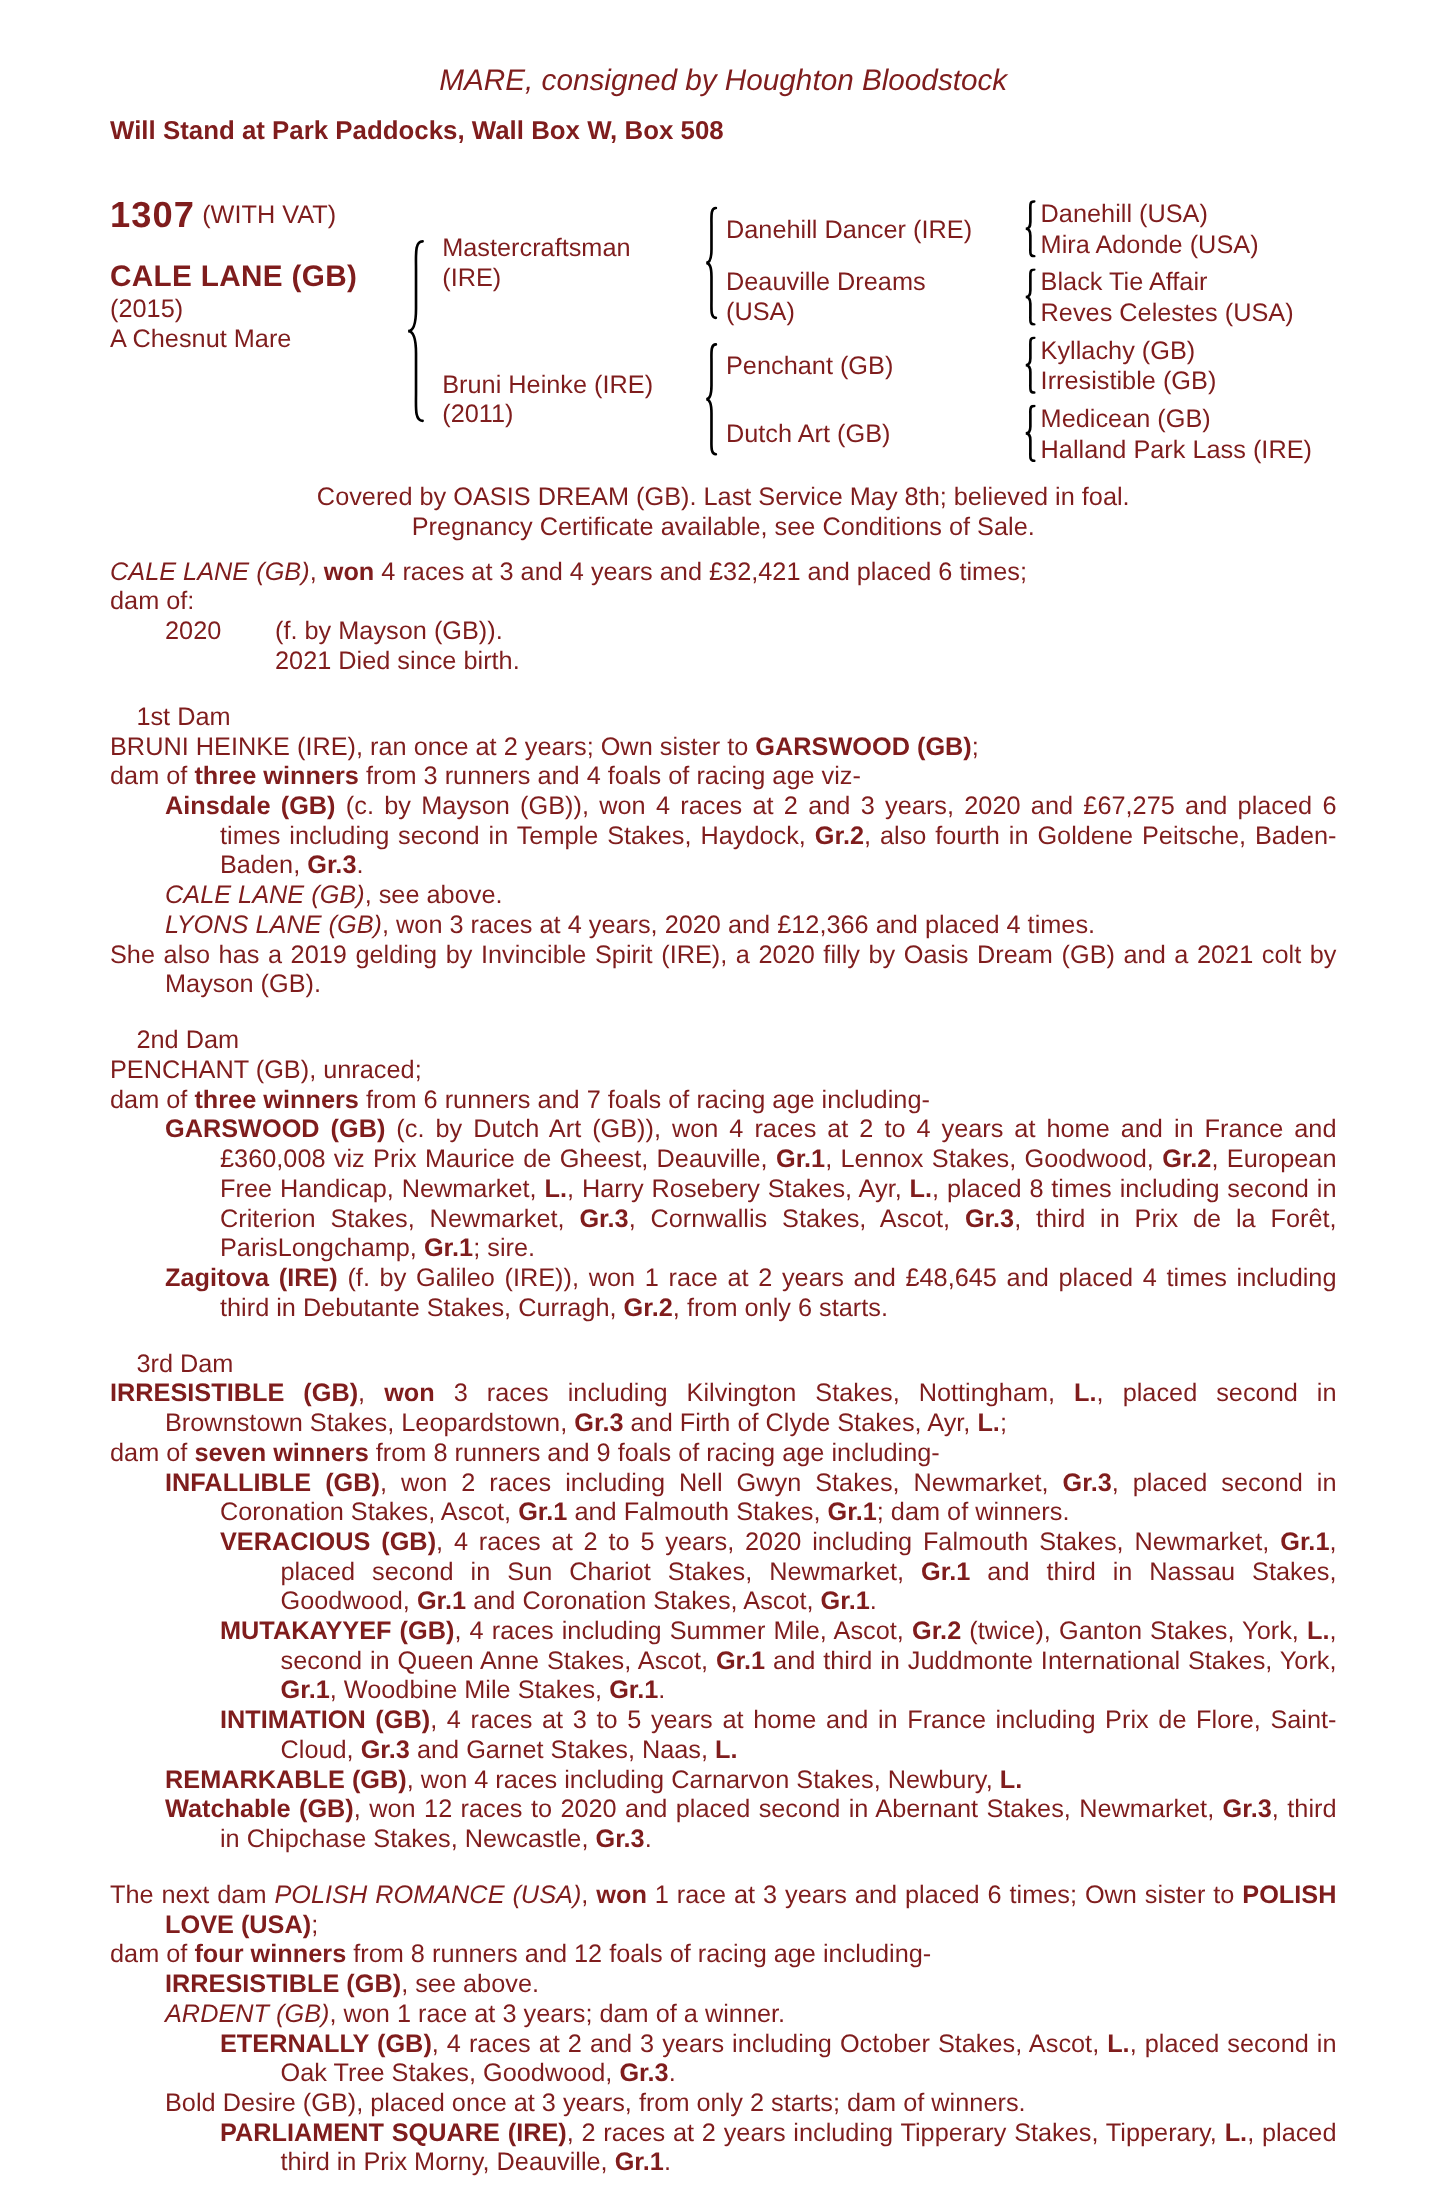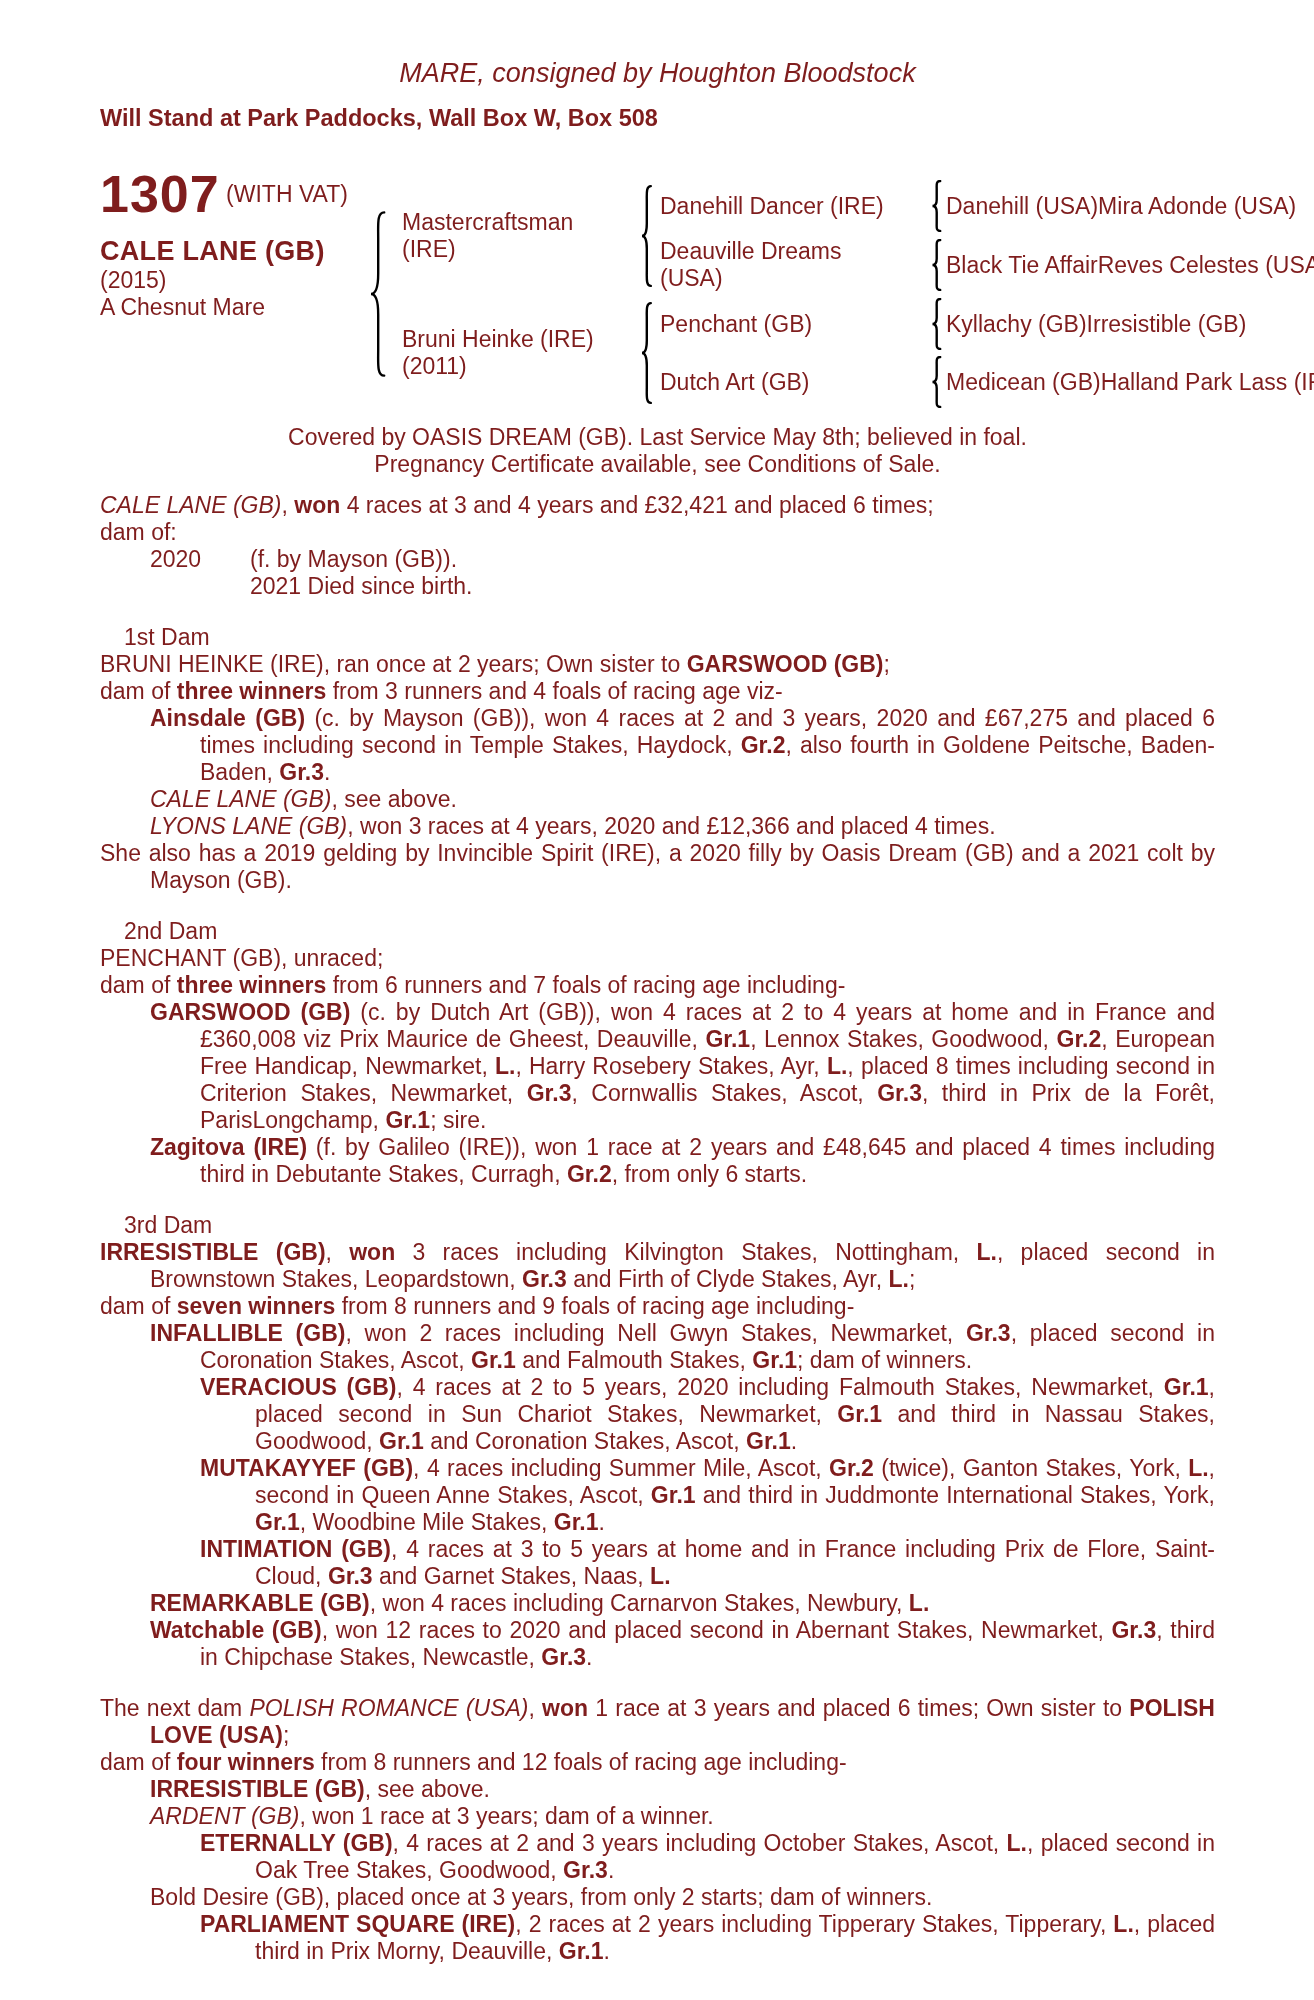--- a/index.html
+++ b/index.html
@@ -14,37 +14,37 @@
   }
   .b{font-weight:bold;}
   .it{font-style:italic;}
   .title{text-align:center;font-style:italic;font-size:27px;line-height:30px;}
   .stand{font-weight:bold;margin-top:17px;font-size:23.5px;}
 
   
   .lot-row{display:flex;margin-top:48px;}
   .lot-col{width:265px;flex:none;}
   .lot-head{white-space:nowrap;}
-  .lot-num{font-size:52px;font-weight:bold;letter-spacing:1px;vertical-align:middle;}
+  .lot-num{font-size:33px;font-weight:bold;letter-spacing:1px;vertical-align:middle;}
   .lot-vat{font-size:23px;vertical-align:middle;}
   .lot-name{font-weight:bold;font-size:27px;margin-top:30px;letter-spacing:.3px;white-space:nowrap;}
   .lot-year{margin-top:2px;}
   .ped{display:flex;flex:1;align-items:center;}
   .brace{flex:none;display:block;}
   .brace path{fill:none;stroke:#000;stroke-width:2.4;stroke-linecap:round;vector-effect:non-scaling-stroke;}
   .brace.big{width:24px;height:170px;align-self:center;}
   .brace.med{width:16px;height:104px;align-self:center;}
   .brace.sm{width:14px;height:52px;align-self:center;}
   .parents{display:flex;flex-direction:column;row-gap:6px;}
   .parent-row{display:flex;align-items:center;}
   .parent-name{width:249px;flex:none;box-sizing:border-box;padding-left:13px;}
   .gp-col{display:flex;flex-direction:column;row-gap:6px;}
   .gp-row{display:flex;align-items:center;}
   .gp-name{width:275px;flex:none;box-sizing:border-box;padding-left:6px;}
-  .ggp-col{display:flex;flex-direction:row;padding-left:3px;}
+  .ggp-col{display:flex;flex-direction:column;padding-left:3px;}
   .ggp{height:28px;line-height:28px;white-space:nowrap;}
 
   .covered{text-align:center;margin-top:16px;}
 
   .sec{margin-top:24px;}
   .sec.first{margin-top:14px;}
   .dam-heading{font-weight:normal;margin-left:24px;}
   .para{text-align:justify;}
   .p-hang{padding-left:50px;text-indent:-50px;}
   .p-l1{padding-left:100px;text-indent:-50px;}

